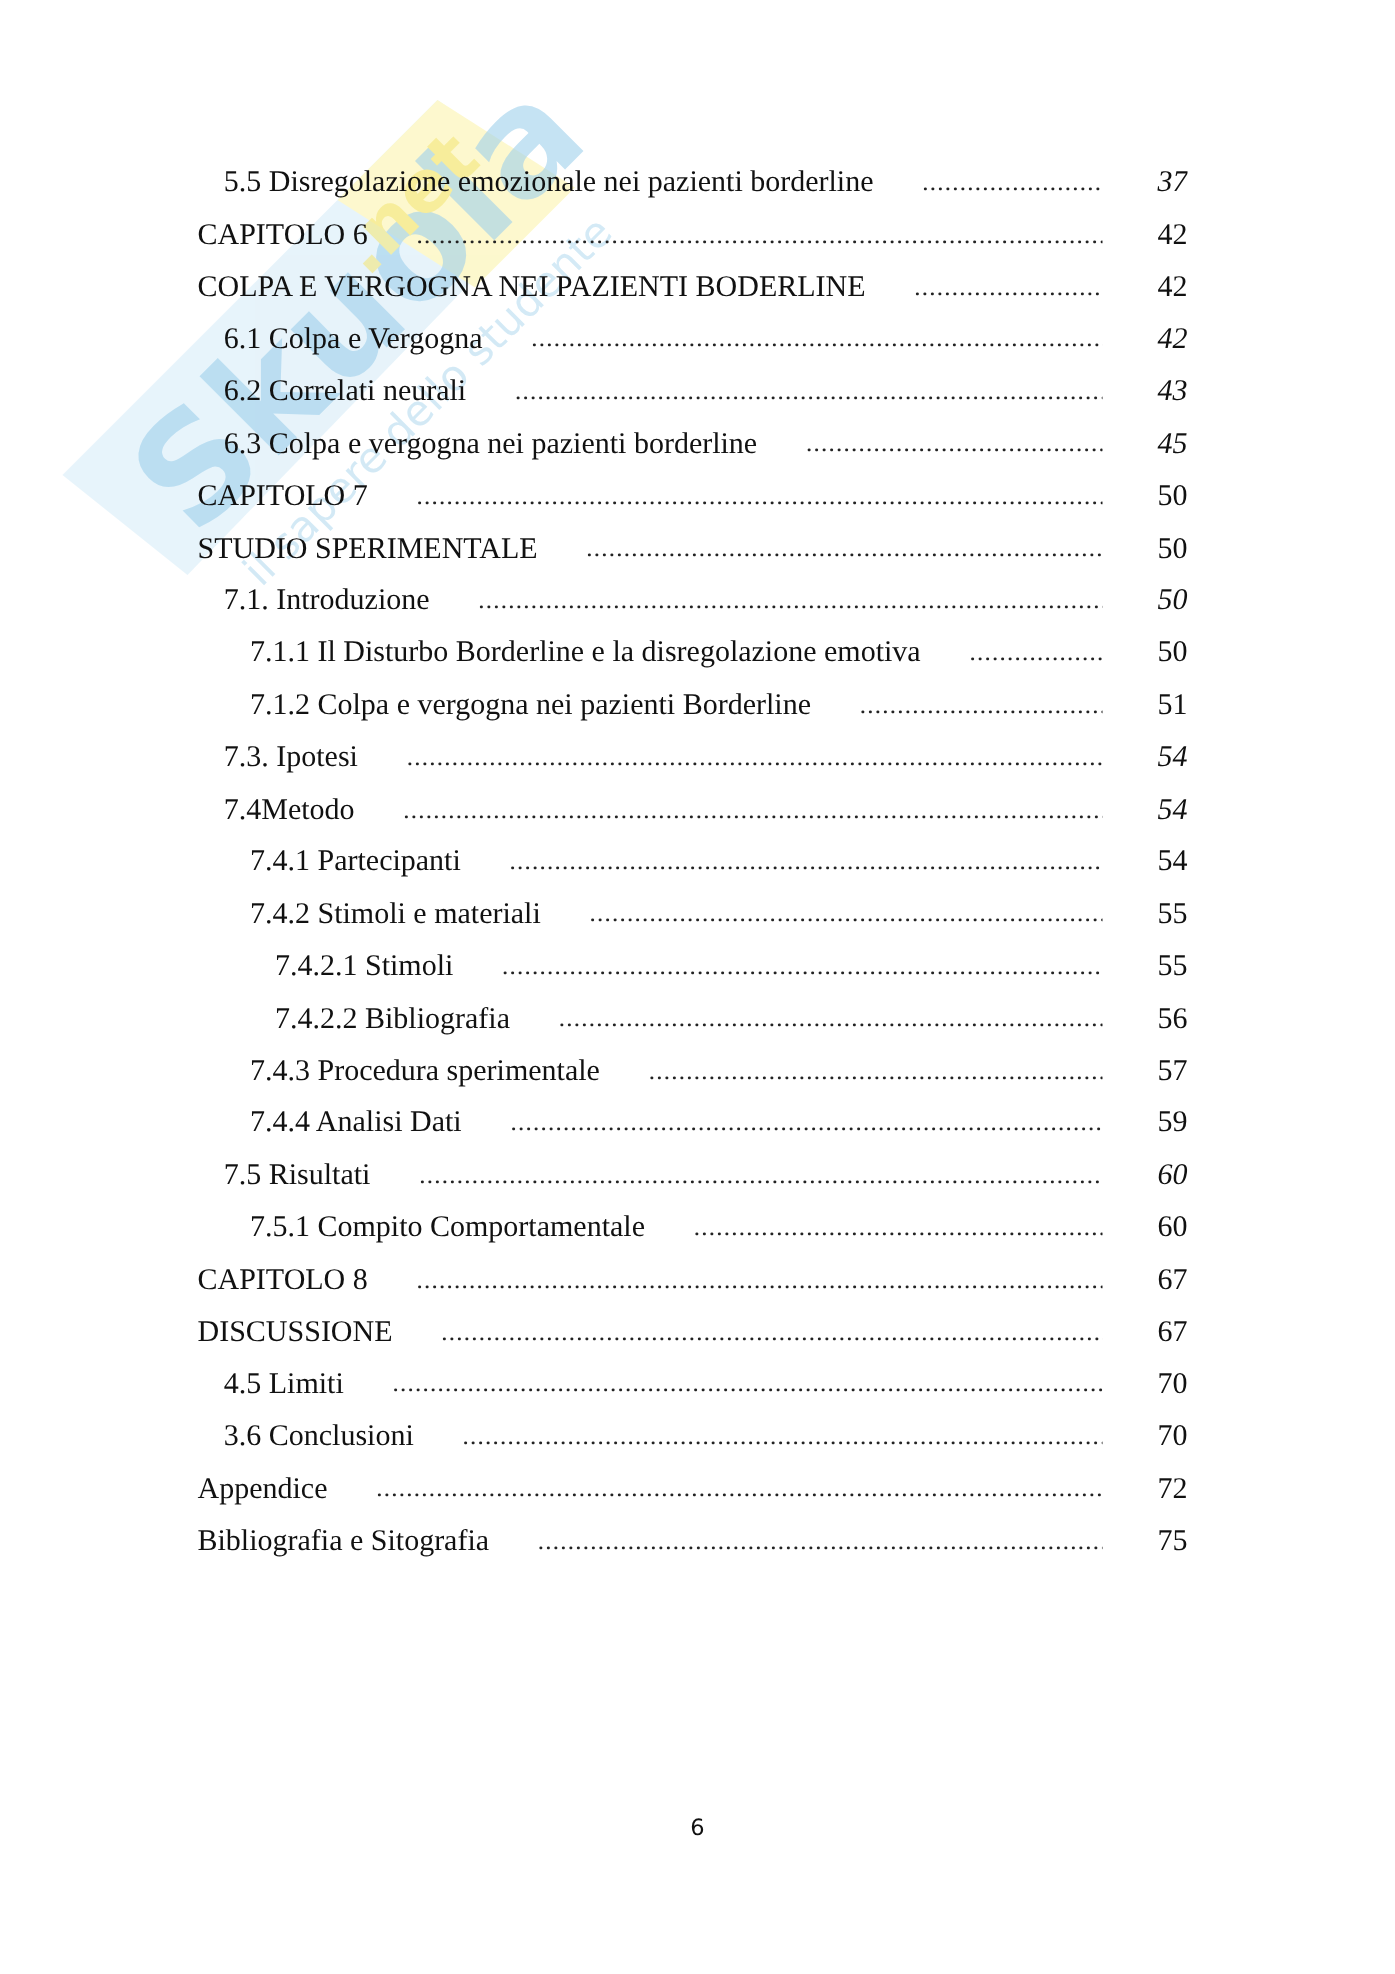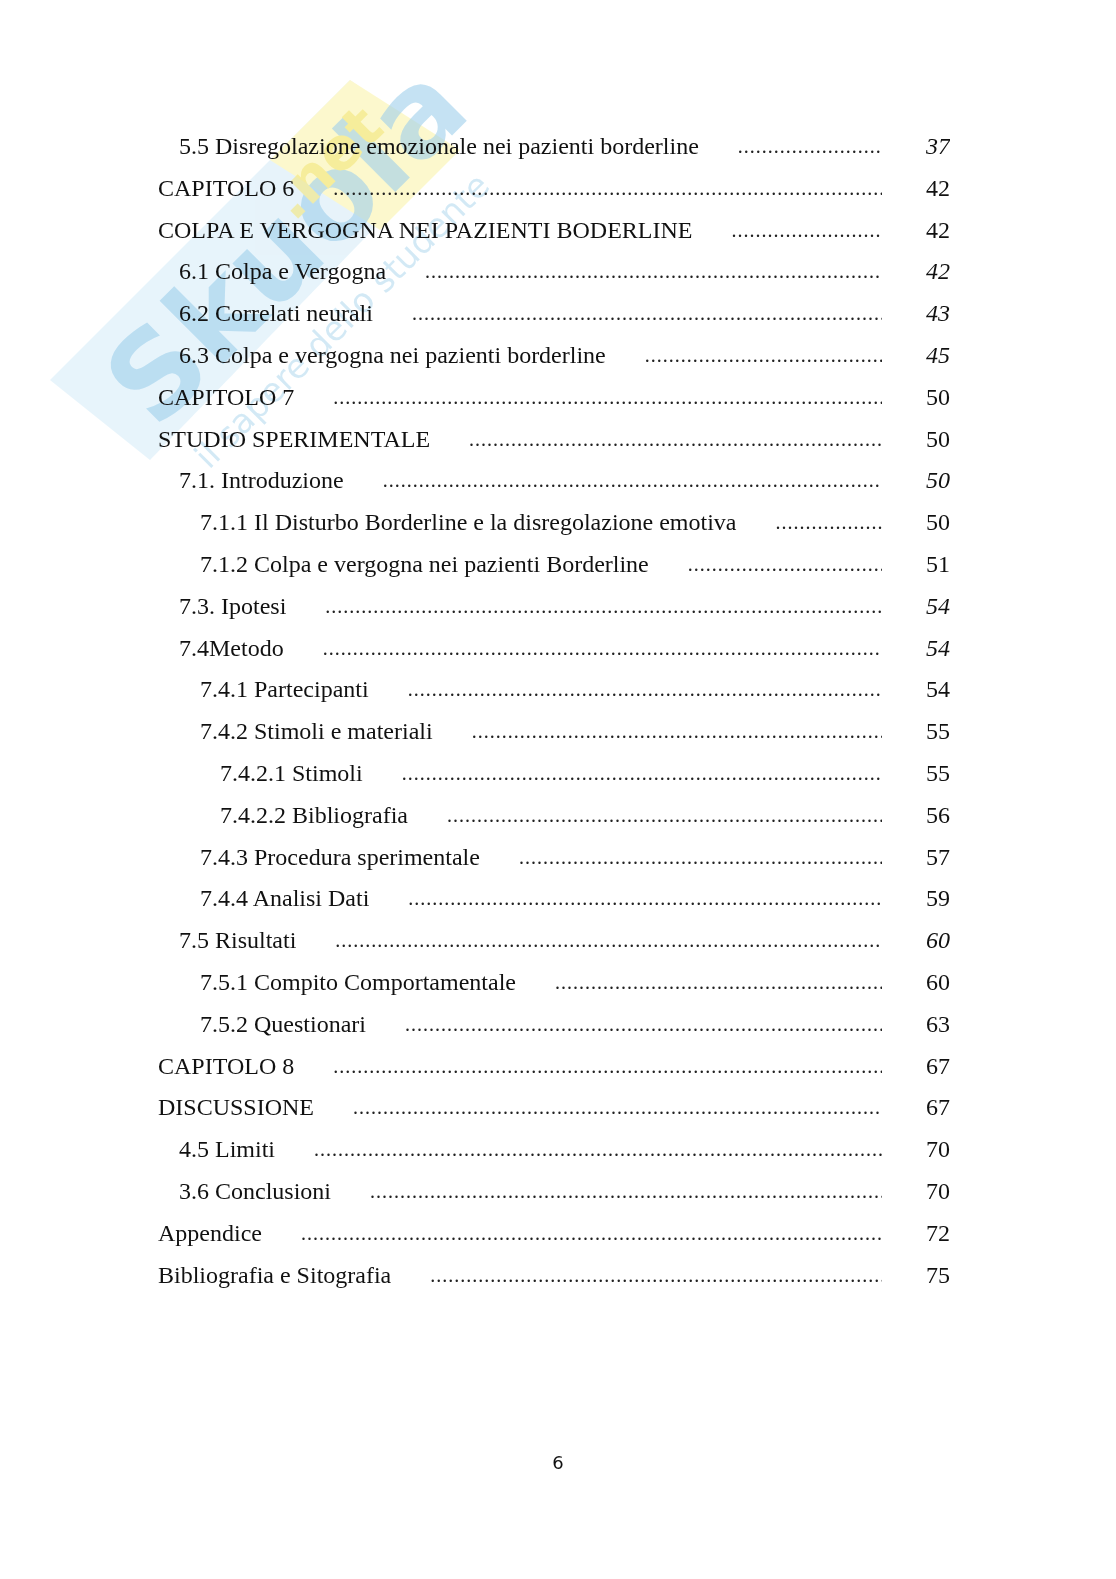--- a/index.html
+++ b/index.html
@@ -189,25 +189,20 @@
     <div class="toc-entry lvl2">
       <span class="title">7.5 Risultati</span>
       <span class="leader"></span>
       <span class="page italic">60</span>
     </div>
     <div class="toc-entry lvl3">
       <span class="title italic">7.5.1 Compito Comportamentale</span>
       <span class="leader"></span>
       <span class="page">60</span>
     </div>
-    <div class="toc-entry lvl3">
-      <span class="title italic">7.5.2 Questionari</span>
-      <span class="leader"></span>
-      <span class="page">63</span>
-    </div>
     <div class="toc-entry lvl1">
       <span class="title">CAPITOLO 8</span>
       <span class="leader"></span>
       <span class="page">67</span>
     </div>
     <div class="toc-entry lvl1">
       <span class="title">DISCUSSIONE</span>
       <span class="leader"></span>
       <span class="page">67</span>
     </div>

